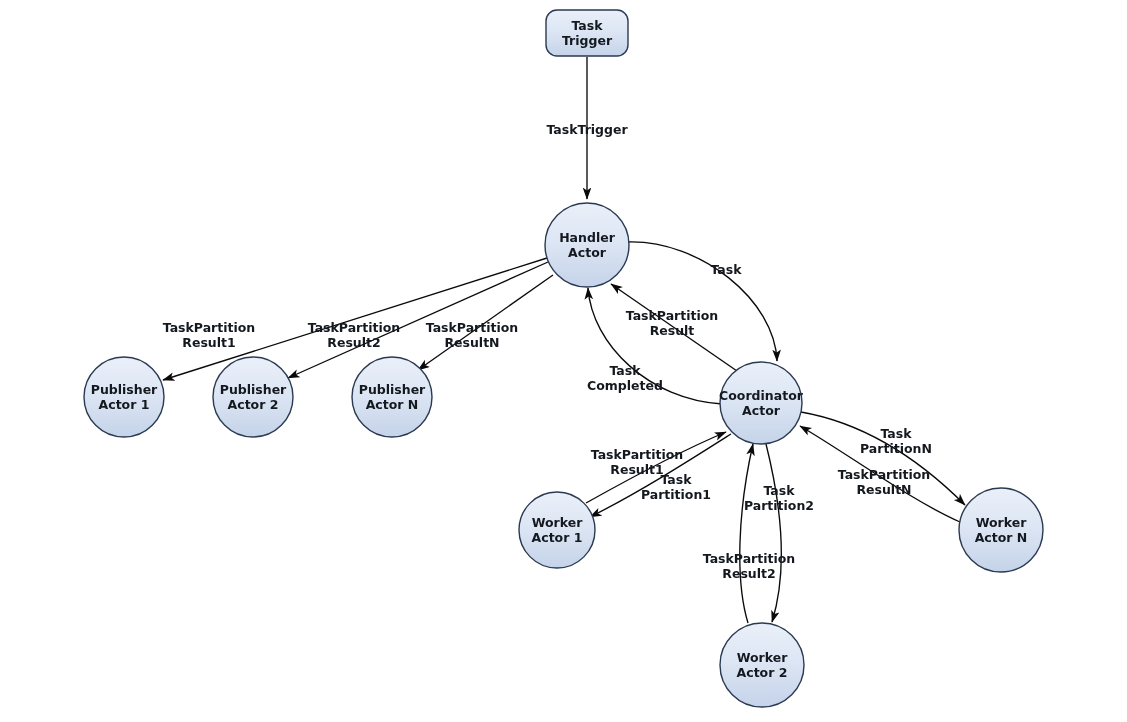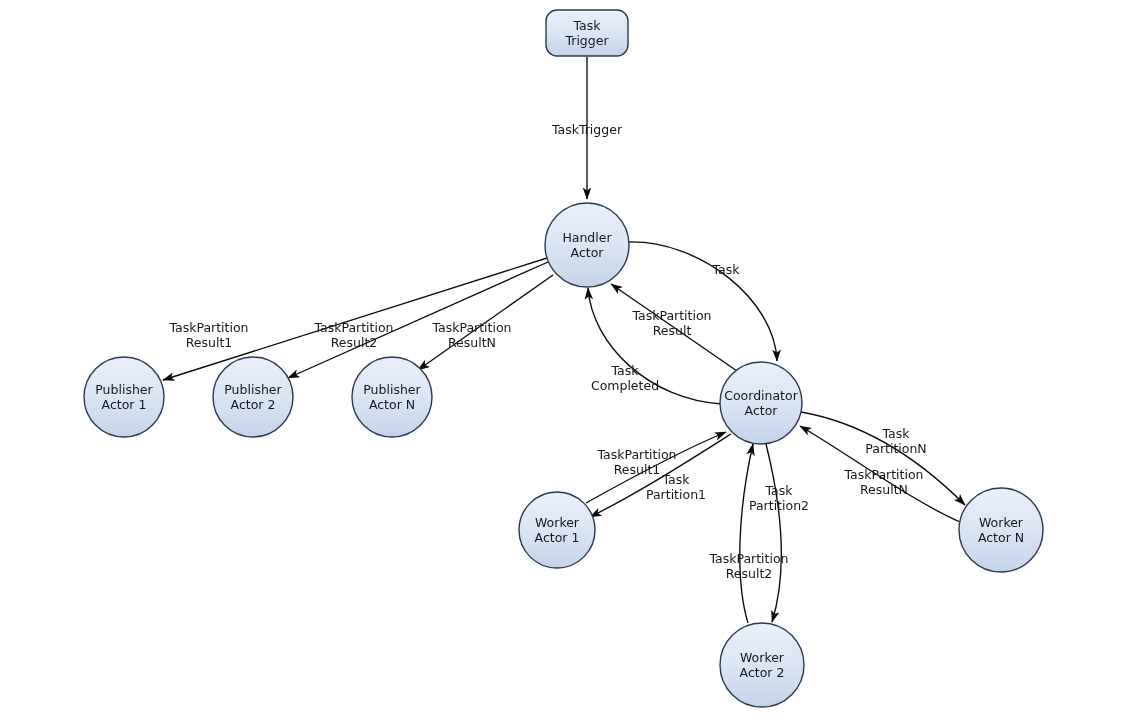--- a/index.html
+++ b/index.html
@@ -10,20 +10,21 @@
   }
   body {
     font-family: "DejaVu Sans", sans-serif;
   }
   #diagram-canvas {
     position: relative;
     width: 1127px;
     height: 722px;
     background: #ffffff;
     overflow: hidden;
+    font-weight: bold;
   }
   svg#graph {
     position: absolute;
     left: 0;
     top: 0;
     width: 1127px;
     height: 722px;
     display: block;
   }
   .node-shape {

